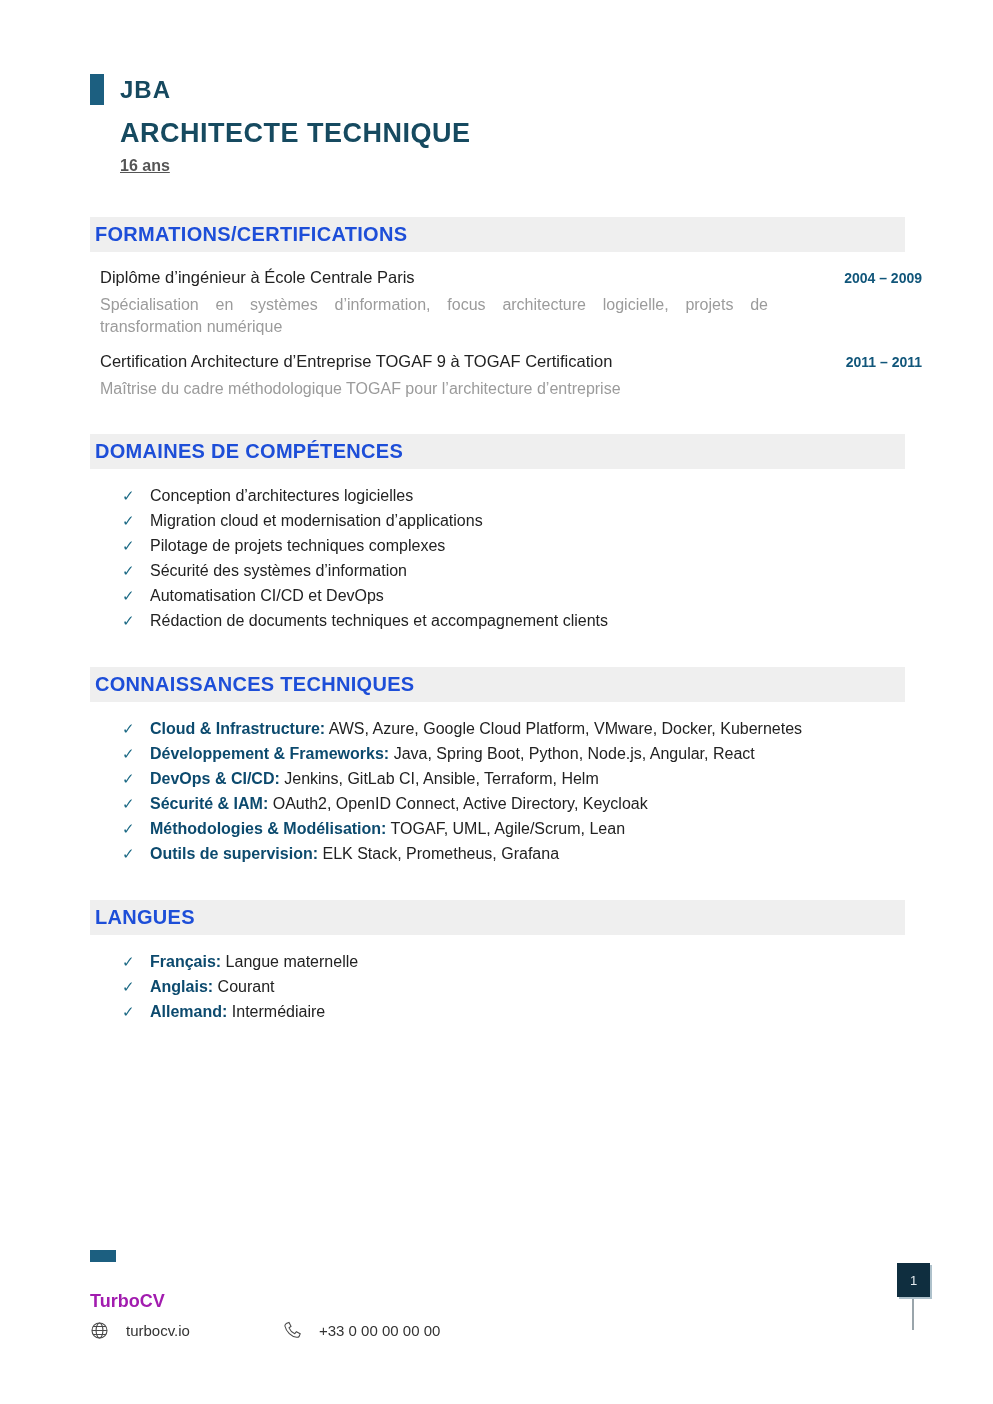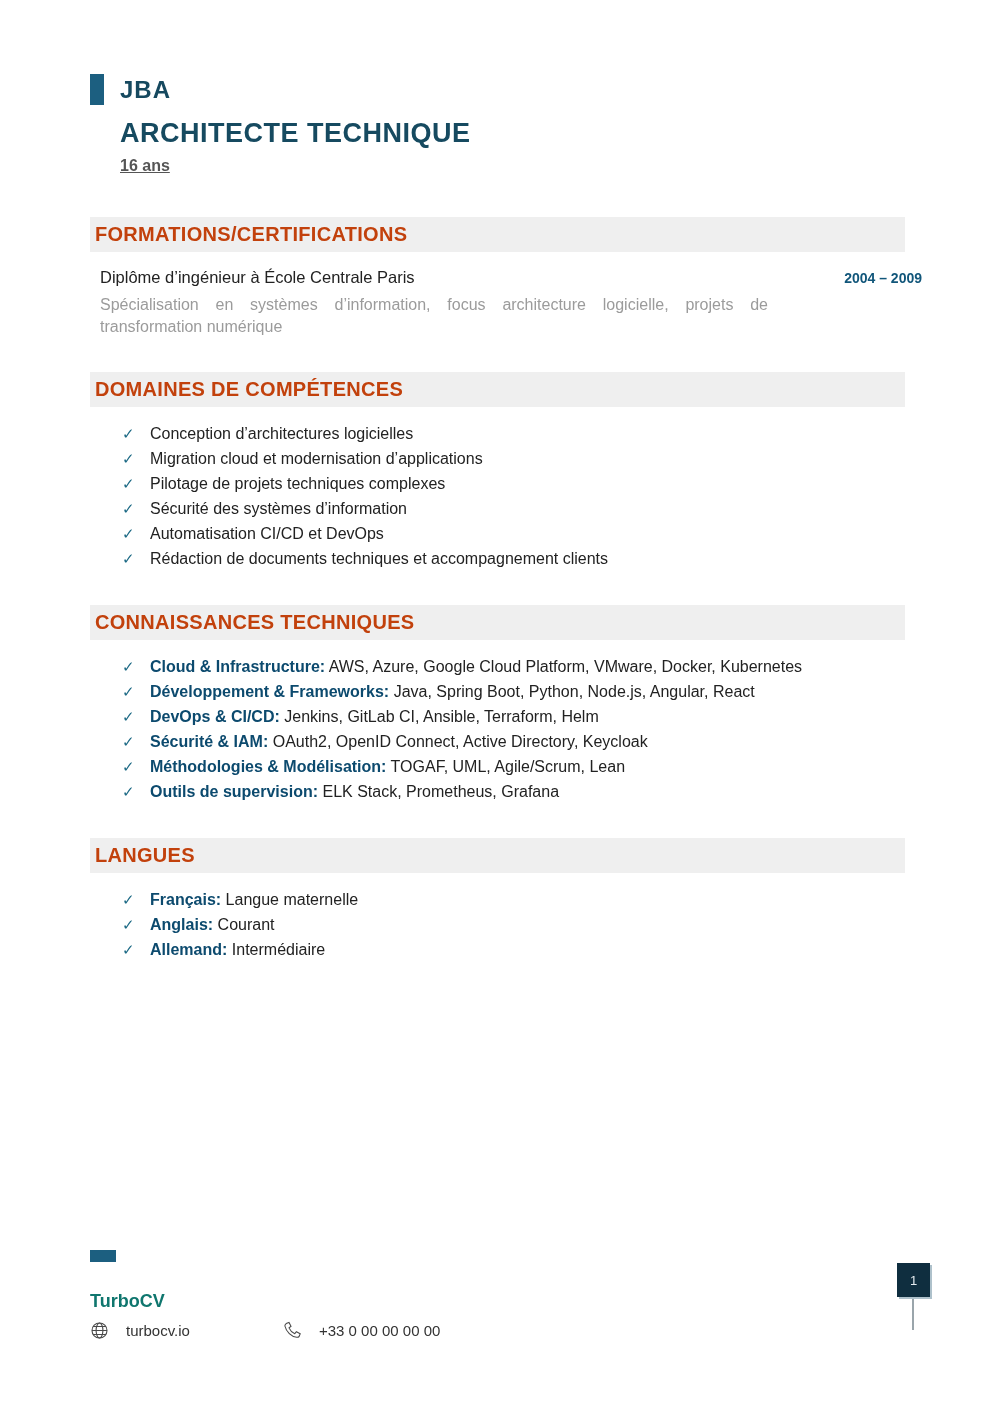--- a/index.html
+++ b/index.html
@@ -20,21 +20,21 @@
   .initials { font-size: 24px; font-weight: bold; color: #16495f; letter-spacing: 1px; line-height: 31px; }
   .role { margin: 13px 0 0 30px; font-size: 27px; font-weight: bold; color: #164a60; letter-spacing: 0.5px; }
   .experience { margin: 8px 0 0 30px; font-size: 16px; font-weight: bold; color: #555555; text-decoration: underline; }
 
   
   .section { margin-top: 42px; }
   .section + .section { margin-top: 34px; }
   .section-band {
     background: #efefef; width: 815px; height: 35px;
     display: flex; align-items: center; padding-left: 5px;
-    font-size: 20px; font-weight: bold; color: #c2410c; letter-spacing: 0.3px;
+    font-size: 20px; font-weight: bold; color: #1d4ed8; letter-spacing: 0.3px;
   }
 
   
   .entry { margin: 16px 0 0 10px; }
   .entry + .entry { margin-top: 14px; }
   .entry-head { display: flex; justify-content: space-between; align-items: baseline; width: 822px; }
   .entry-title { font-size: 16.5px; color: #222222; }
   .entry-period { font-size: 14px; font-weight: bold; color: #11567a; white-space: nowrap; }
   .entry-desc {
     margin: 7px 0 0; width: 668px;
@@ -50,21 +50,21 @@
   }
   .check-list li .check-icon {
     position: absolute; left: 0; top: 0;
     color: #1d6a85; font-size: 15px;
   }
   .b-label { font-weight: bold; color: #0c4a6e; }
 
   
   .footer { position: absolute; left: 90px; top: 1250px; width: 560px; }
   .footer-rect { width: 26px; height: 12px; background: #1c5f80; }
-  .footer-brand { margin-top: 29px; font-size: 18px; font-weight: bold; color: #0f766e; }
+  .footer-brand { margin-top: 29px; font-size: 18px; font-weight: bold; color: #a21caf; }
   .contact-row { display: flex; align-items: center; margin-top: 9px; }
   .contact-cell { display: flex; align-items: center; width: 193px; }
   .contact-cell.wide { width: auto; }
   .contact-icon { width: 19px; height: 19px; margin-right: 17px; flex: 0 0 19px; display: flex; align-items: center; }
   .contact-icon svg { width: 19px; height: 19px; stroke: #4a4a4a; fill: none; stroke-width: 1.1; }
   .contact-text { font-size: 15px; color: #333333; }
   a.email-link { color: #3a4a52; text-decoration: underline; text-decoration-color: #4a7a8a; }
 
   
   .page-badge {
@@ -92,20 +92,27 @@
     <div class="section-band">FORMATIONS/CERTIFICATIONS</div>
 
     <div class="entry">
       <div class="entry-head">
         <span class="entry-title">Diplôme d’ingénieur à École Centrale Paris</span>
         <span class="entry-period">2004 – 2009</span>
       </div>
       <p class="entry-desc">Spécialisation en systèmes d’information, focus architecture logicielle, projets de transformation numérique</p>
     </div>
 
+    <div class="entry">
+      <div class="entry-head">
+        <span class="entry-title">Certification Architecture d’Entreprise TOGAF 9 à TOGAF Certification</span>
+        <span class="entry-period">2011 – 2011</span>
+      </div>
+      <p class="entry-desc">Maîtrise du cadre méthodologique TOGAF pour l’architecture d’entreprise</p>
+    </div>
   </div>
 
   <div class="section">
     <div class="section-band">DOMAINES DE COMPÉTENCES</div>
     <ul class="check-list">
       <li><span class="check-icon">✓</span><span>Conception d’architectures logicielles</span></li>
       <li><span class="check-icon">✓</span><span>Migration cloud et modernisation d’applications</span></li>
       <li><span class="check-icon">✓</span><span>Pilotage de projets techniques complexes</span></li>
       <li><span class="check-icon">✓</span><span>Sécurité des systèmes d’information</span></li>
       <li><span class="check-icon">✓</span><span>Automatisation CI/CD et DevOps</span></li>

